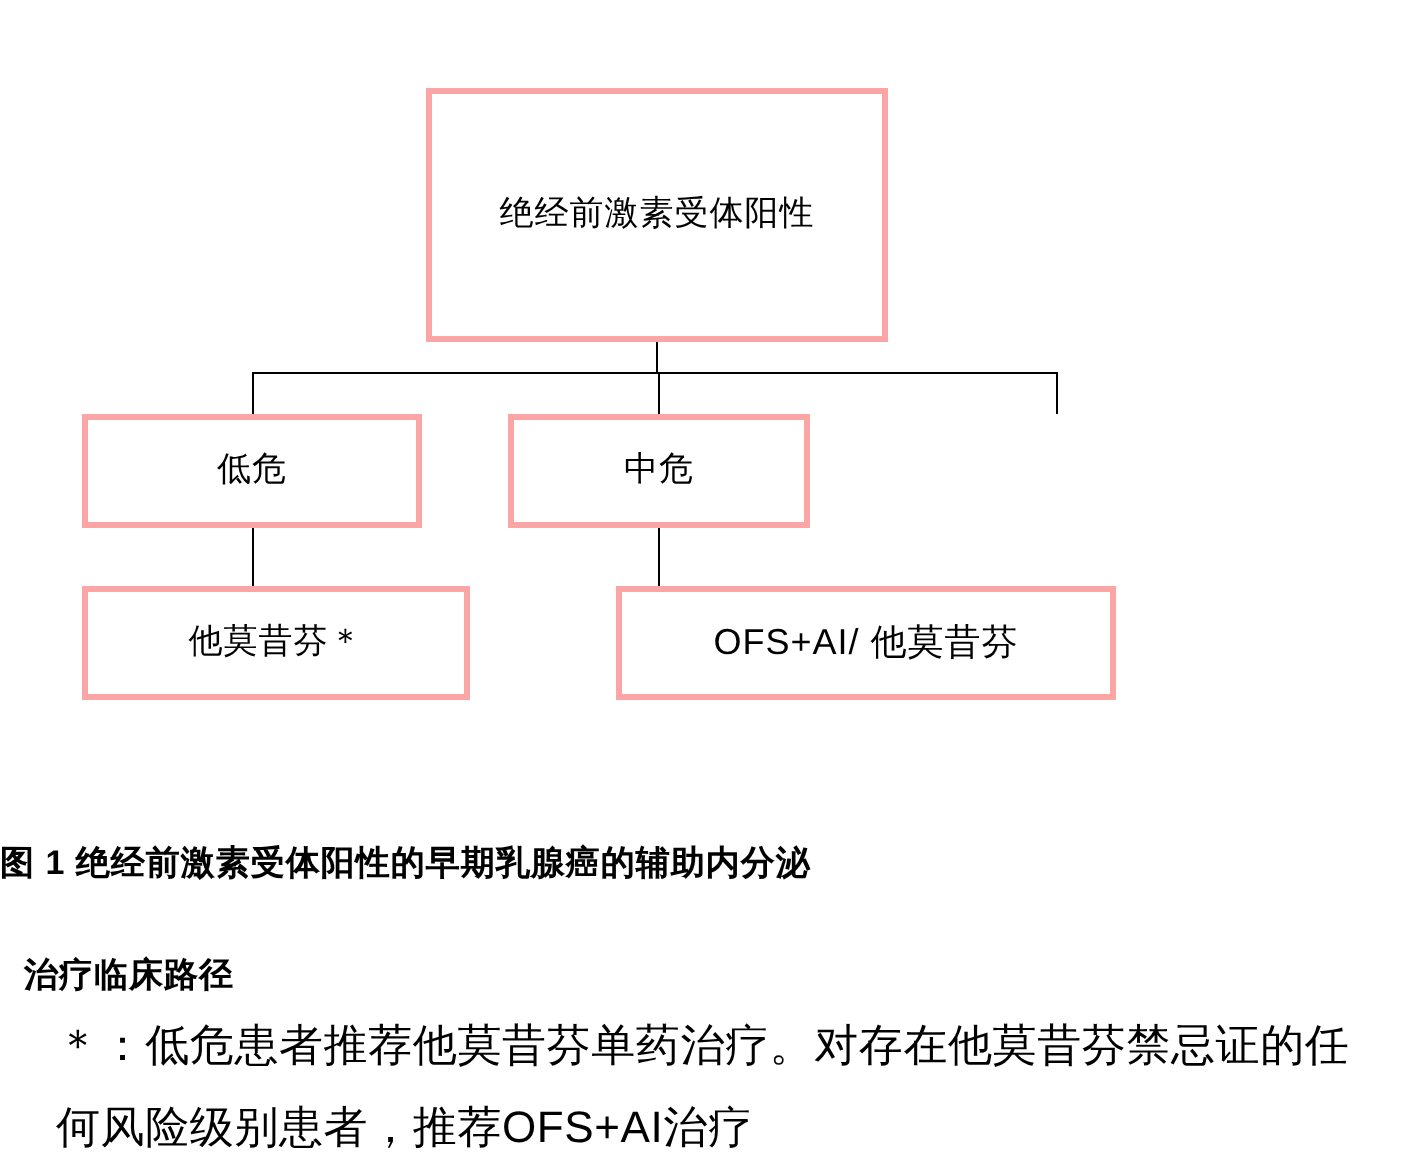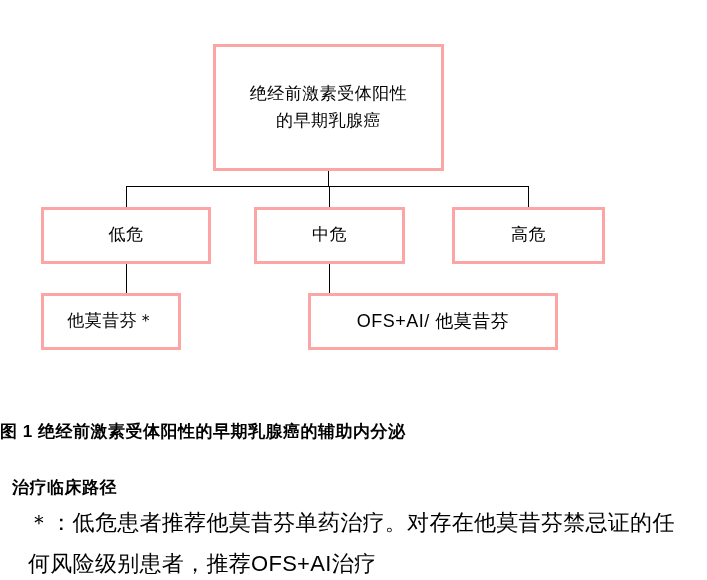--- a/index.html
+++ b/index.html
@@ -59,21 +59,21 @@
   #box-high {
     left: 452px;
     top: 207px;
     width: 153px;
     height: 57px;
   }
 
   #box-low-tx {
     left: 41px;
     top: 293px;
-    width: 140px;
+    width: 194px;
     height: 57px;
   }
   #box-mid-tx {
     left: 308px;
     top: 293px;
     width: 250px;
     height: 57px;
     font-size: 18px;
   }
 
@@ -121,40 +121,36 @@
   .fn-line { display: block; }
 </style>
 </head>
 <body>
 
 <div id="root">
 
   <div class="box" id="root-box">
     <div class="txt">
       <div>绝经前激素受体阳性</div>
-      <div>的早期乳腺癌</div>
     </div>
   </div>
 
   <div class="line vline" id="l-root-down"></div>
   <div class="line hline" id="l-hbar"></div>
   <div class="line vline" id="l-drop-low"></div>
   <div class="line vline" id="l-drop-mid"></div>
   <div class="line vline" id="l-drop-high"></div>
   <div class="line vline" id="l-low-tx"></div>
   <div class="line vline" id="l-mid-tx"></div>
 
   <div class="box" id="box-mid">
     <span>中危</span>
   </div>
   <div class="box" id="box-low">
     <span>低危</span>
-  </div>
-  <div class="box" id="box-high">
-    <span>高危</span>
   </div>
 
   <div class="box" id="box-low-tx">
     <span>他莫昔芬＊</span>
   </div>
   <div class="box" id="box-mid-tx">
     <span>OFS+AI/ 他莫昔芬</span>
   </div>
 
   <div class="caption" id="caption-line1">图 1    绝经前激素受体阳性的早期乳腺癌的辅助内分泌</div>

